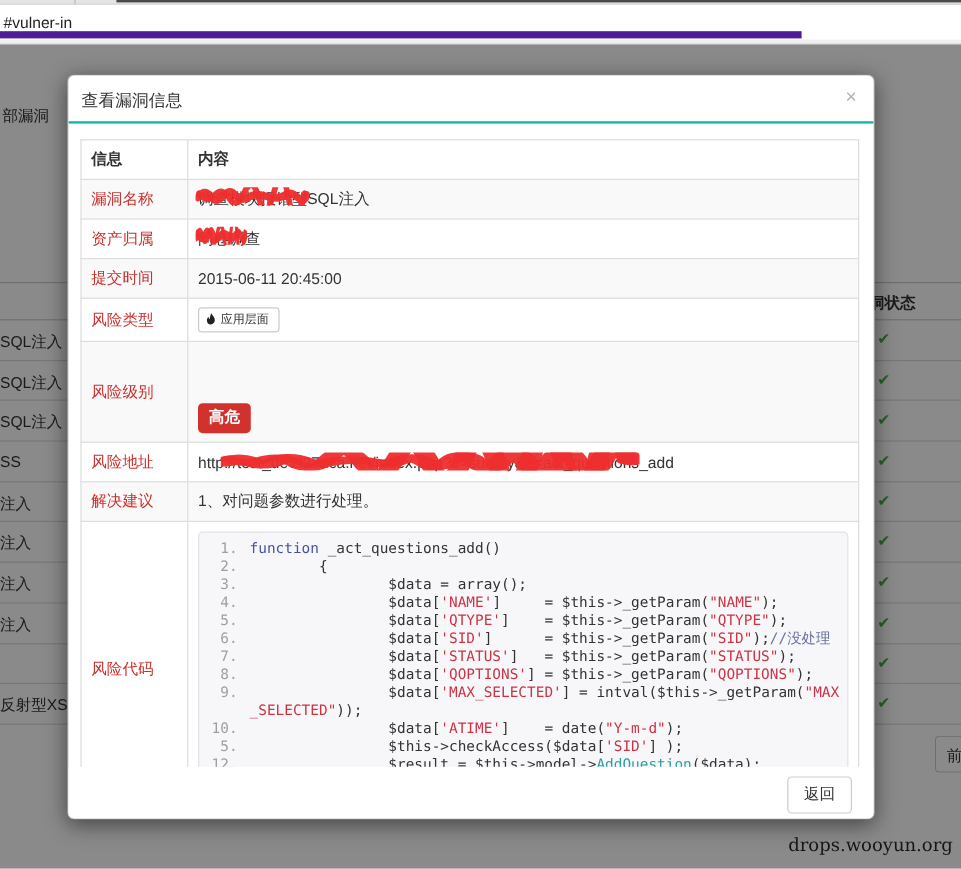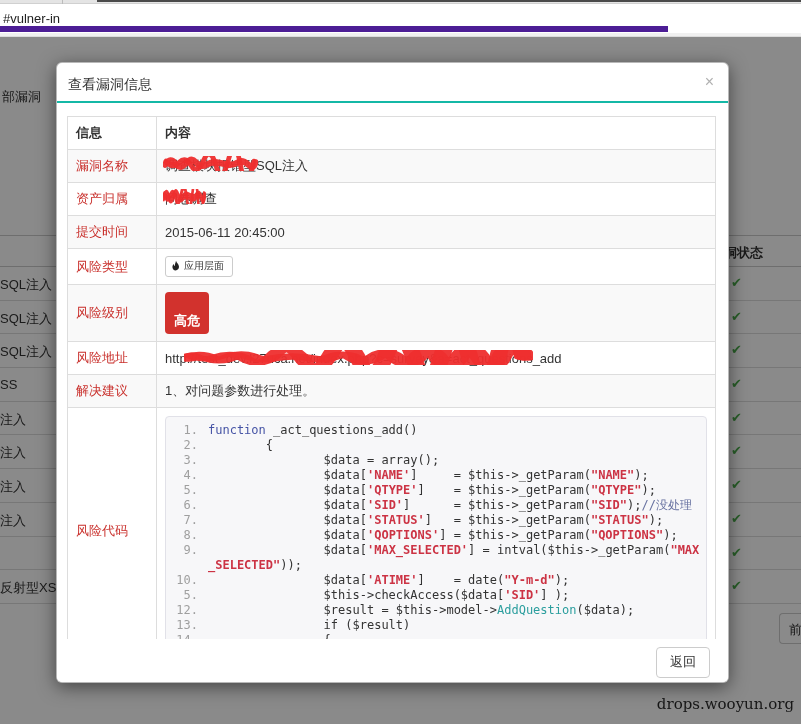--- a/index.html
+++ b/index.html
@@ -44,35 +44,35 @@
   .info-table { width:100%; border-collapse:collapse; table-layout:fixed; font-size:13px; color:#333; }
   .info-table th, .info-table td { border:1px solid #ddd; padding:7px 8px; text-align:left; vertical-align:middle; font-weight:normal; overflow:hidden; }
   .info-table thead th { font-weight:bold; }
   .col-info { width:89px; }
   .info-table tbody tr:nth-child(odd) td { background:#f9f9f9; }
   .row-label { color:var(--accent-red); font-weight:bold; }
   .cell-text { white-space:nowrap; }
 
   .type-badge { display:inline-flex; align-items:center; gap:3px; border:1px solid #ccc; border-radius:3px; background:#fff; padding:2px 8px 3px 5px; font-size:10px; color:#333; }
   .flame-icon svg { display:block; }
-  .level-badge { display:inline-block; background:var(--badge-danger); color:#fff; font-weight:bold; font-size:13px; padding:20px 9px 4px; border-radius:4px; }
+  .level-badge { display:inline-block; background:var(--badge-danger); color:#fff; font-weight:bold; font-size:13px; padding:3px 9px 4px; border-radius:4px;margin-top:44px; }
 
   .redacted { position:relative; display:inline-block; white-space:nowrap; }
   .scribble { position:absolute; left:-2%; top:-1px; width:104%; height:15px; pointer-events:none; }
   .scribble.partial { width:82%; left:-3%; }
   .scribble path { stroke:var(--scribble-red); fill:none; stroke-linecap:round; opacity:.95; }
 
   .code-cell { padding:8px !important; }
   .code-box { background:#f7f7f9; border:1px solid #e1e1e8; border-radius:4px; height:230px; overflow:hidden; padding:6px 4px 0 6px;
     font-family:"DejaVu Sans Mono","Liberation Mono",monospace; font-size:12px; line-height:15px; color:#333; }
   .code-line { display:flex; }
   .ln { flex:none; width:26px; text-align:right; color:#9f9f9f; margin-right:10px; }
   .code-text { white-space:pre; }
   .kw { color:var(--code-keyword); }
-  .st { color:var(--code-string);font-weight:bold; }
+  .st { color:var(--code-string); }
   .cm { color:var(--code-comment); }
   .ty { color:var(--code-type); }
   .pl { color:#333; }
 
   .modal-footer { position:absolute; bottom:0; left:0; right:0; height:43px; padding:8px 18px 0 0; text-align:right; background:#fff; }
   .back-btn { display:inline-block; border:1px solid #ccc; border-radius:4px; background:#fff; padding:5px 13px 6px; font-size:13px; color:#333; cursor:pointer; }
 </style>
 </head>
 <body>
 

